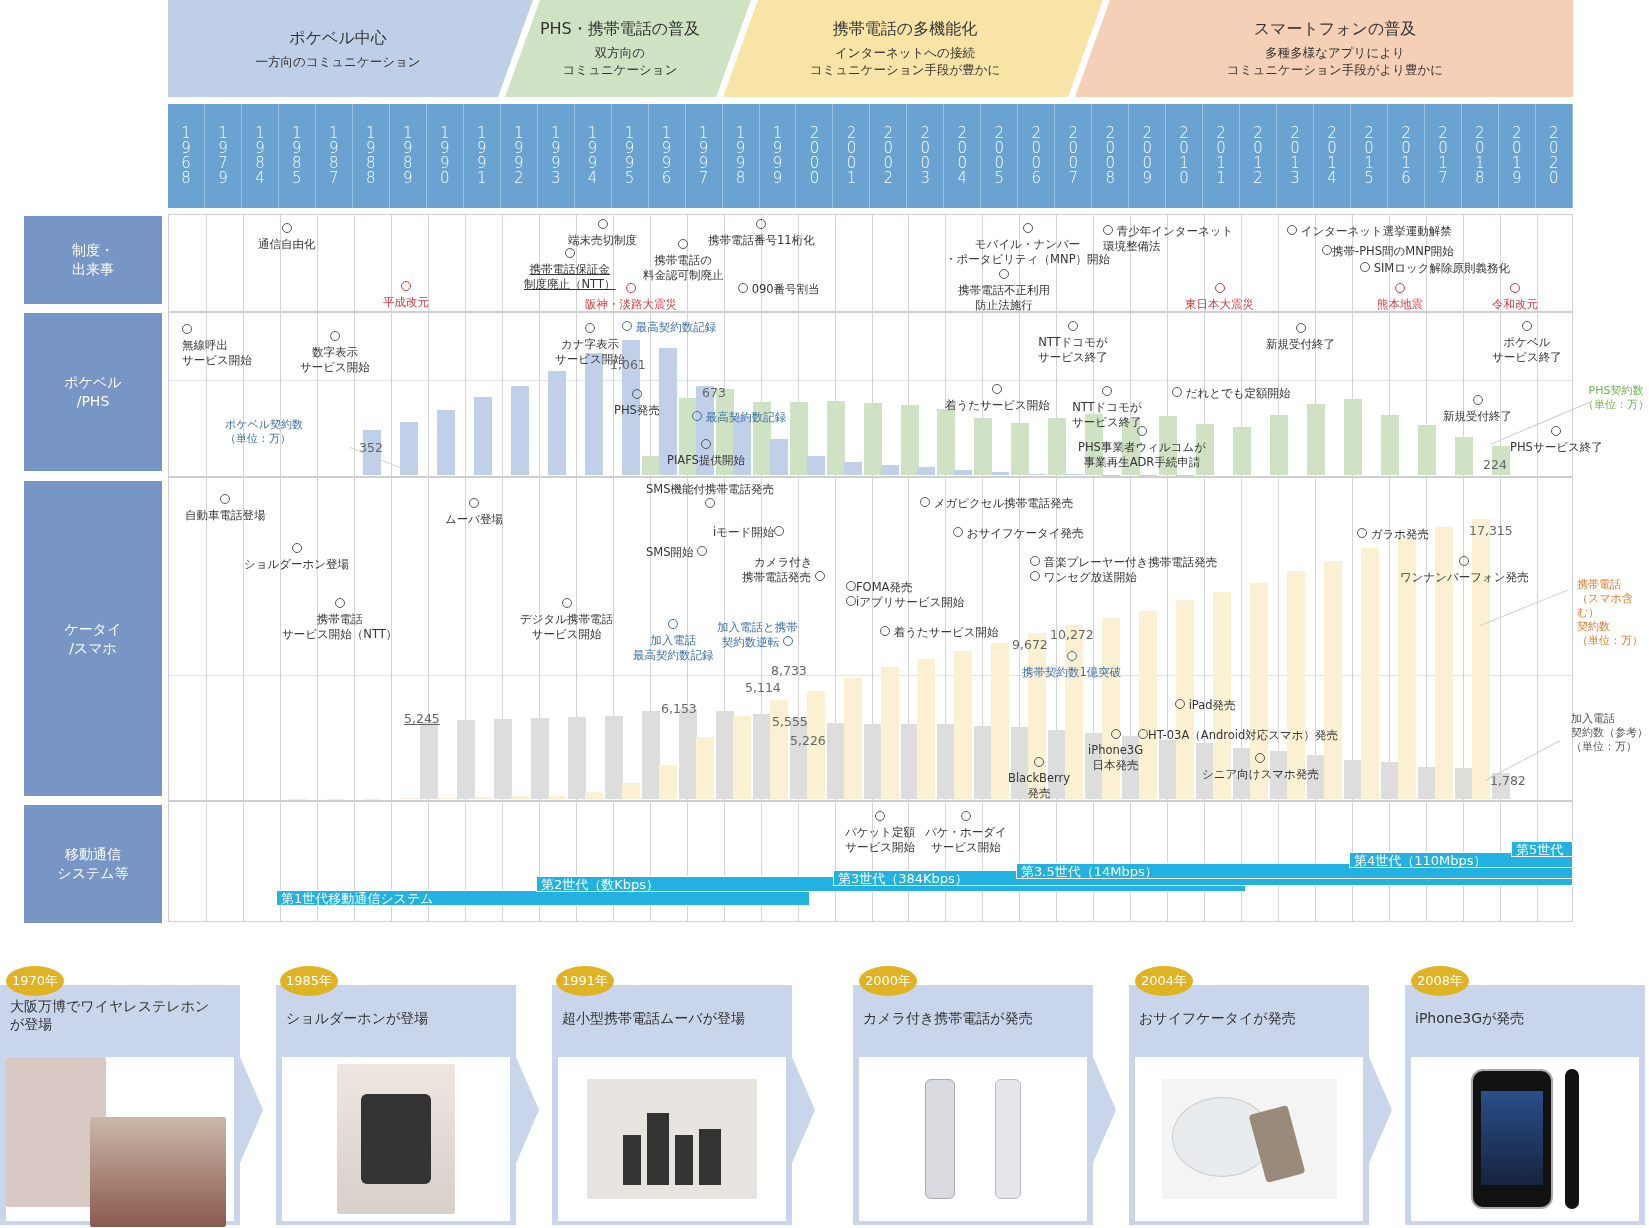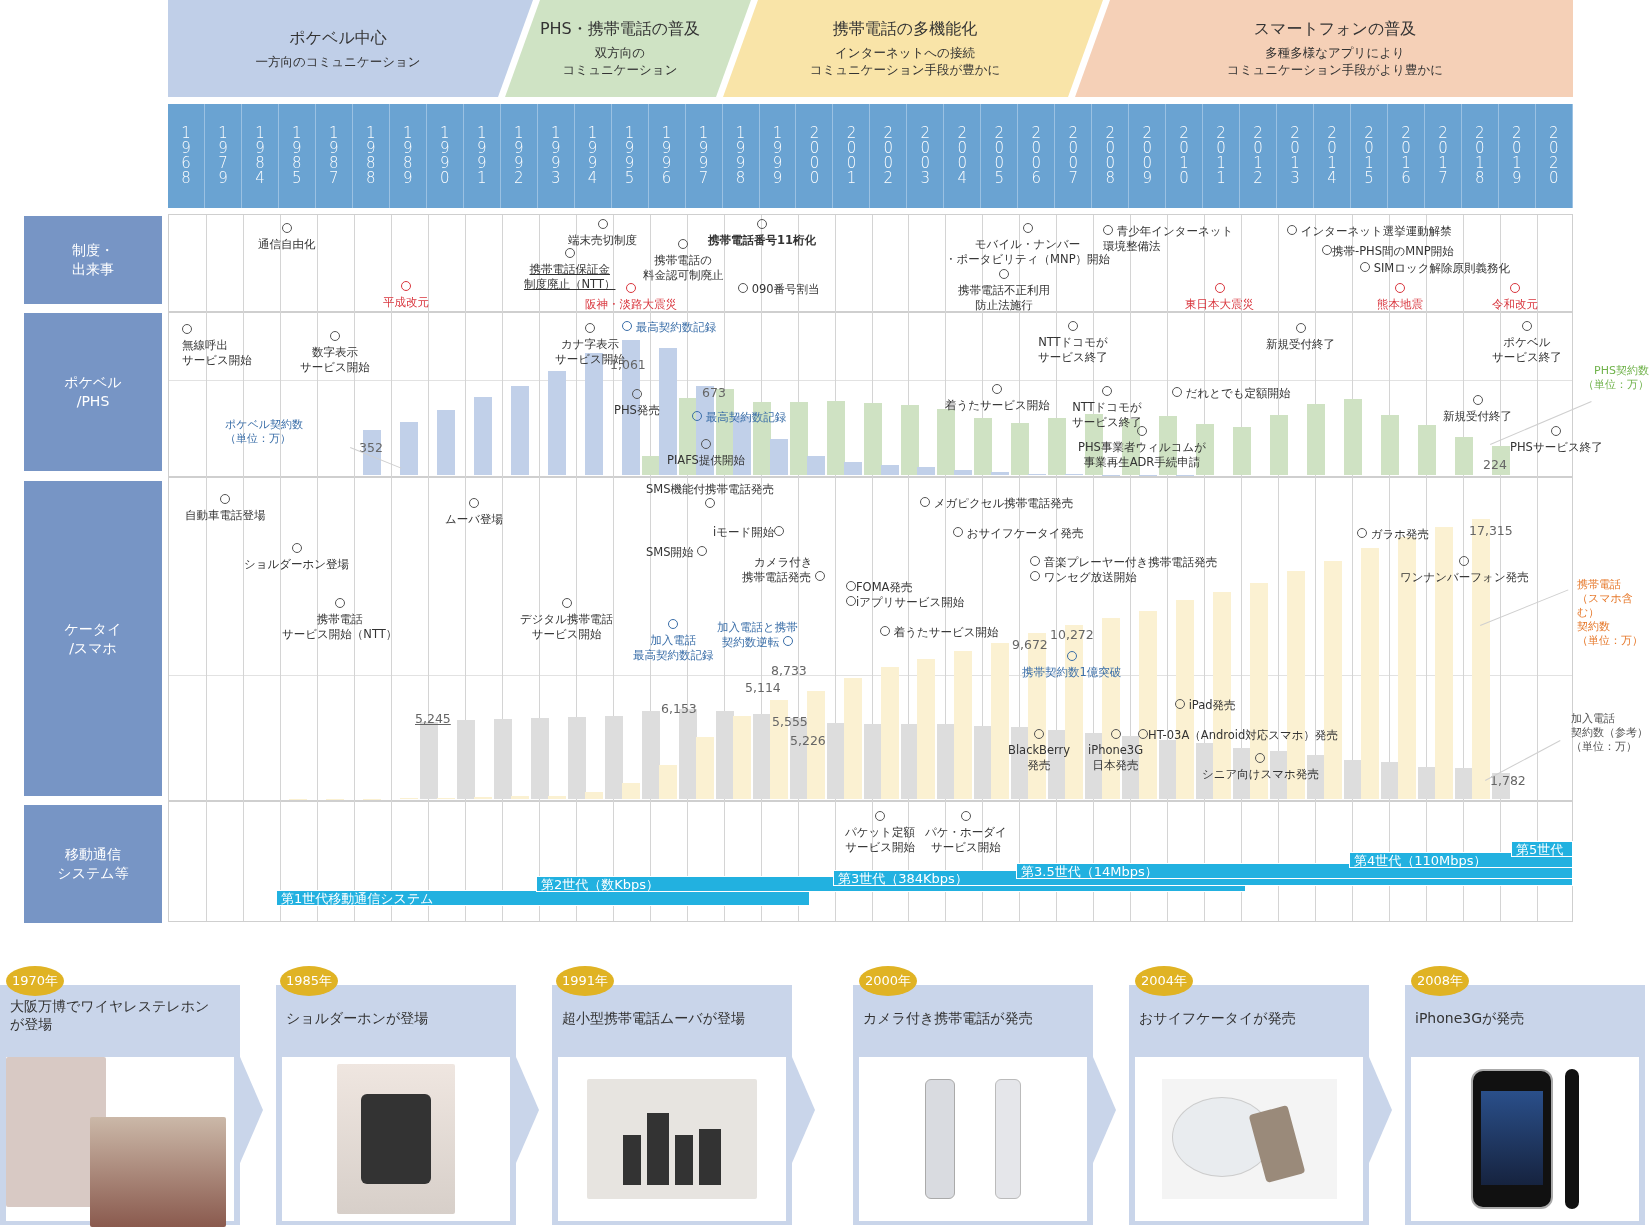--- a/index.html
+++ b/index.html
@@ -283,21 +283,21 @@
 
 <div>
   <div class="ev" style="left:258px;top:222px;"><span class="circ"></span><br><span>通信自由化</span></div>
   <div class="ev red" style="left:383px;top:280px;"><span class="circ" style="border-color:#d9363e"></span><br><span>平成改元</span></div>
   <div class="ev" style="left:524px;top:247px;text-decoration:underline;"><span class="circ"></span><br><span>携帯電話保証金
 制度廃止（NTT）</span></div>
   <div class="ev" style="left:568px;top:218px;"><span class="circ"></span><br><span>端末売切制度</span></div>
   <div class="ev red" style="left:585px;top:282px;"><span class="circ" style="border-color:#d9363e"></span><br><span>阪神・淡路大震災</span></div>
   <div class="ev" style="left:643px;top:238px;"><span class="circ"></span><br><span>携帯電話の
 料金認可制廃止</span></div>
-  <div class="ev" style="left:708px;top:218px;font-weight:bold;"><span class="circ"></span><br><span>携帯電話番号11桁化</span></div>
+  <div class="ev" style="left:708px;top:218px;"><span class="circ"></span><br><span>携帯電話番号11桁化</span></div>
   <div class="ev" style="left:738px;top:282px;"><span class="circ"></span> <span>090番号割当</span></div>
   <div class="ev" style="left:945px;top:222px;"><span class="circ"></span><br><span>モバイル・ナンバー
 ・ポータビリティ（MNP）開始</span></div>
   <div class="ev" style="left:958px;top:268px;text-align:center;"><span class="circ"></span><br><span>携帯電話不正利用
 防止法施行</span></div>
   <div class="ev left" style="left:1103px;top:224px;"><span class="circ"></span> <span>青少年インターネット
 環境整備法</span></div>
   <div class="ev red" style="left:1185px;top:282px;"><span class="circ" style="border-color:#d9363e"></span><br><span>東日本大震災</span></div>
   <div class="ev left" style="left:1287px;top:224px;"><span class="circ"></span> <span>インターネット選挙運動解禁</span></div>
   <div class="ev left" style="left:1322px;top:244px;"><span class="circ"></span><span>携帯-PHS間のMNP開始</span></div>
@@ -461,51 +461,51 @@
   <div class="ev" style="left:742px;top:555px;"><span>カメラ付き
 携帯電話発売</span> <span class="circ"></span></div>
   <div class="ev blue" style="left:717px;top:620px;"><span>加入電話と携帯
 契約数逆転</span> <span class="circ" style="border-color:#3a6ea8"></span></div>
   <div class="ev left" style="left:846px;top:580px;"><span class="circ"></span><span>FOMA発売</span><br><span class="circ"></span><span>iアプリサービス開始</span></div>
   <div class="ev left" style="left:880px;top:625px;"><span class="circ"></span> <span>着うたサービス開始</span></div>
   <div class="ev left" style="left:920px;top:496px;"><span class="circ"></span> <span>メガピクセル携帯電話発売</span></div>
   <div class="ev left" style="left:953px;top:526px;"><span class="circ"></span> <span>おサイフケータイ発売</span></div>
   <div class="ev left" style="left:1030px;top:555px;"><span class="circ"></span> <span>音楽プレーヤー付き携帯電話発売</span><br><span class="circ"></span> <span>ワンセグ放送開始</span></div>
   <div class="ev blue" style="left:1022px;top:650px;"><span class="circ" style="border-color:#3a6ea8"></span><br><span>携帯契約数1億突破</span></div>
-  <div class="ev" style="left:1008px;top:728px;"><span class="circ"></span><br><span>BlackBerry
+  <div class="ev" style="left:1008px;top:756px;"><span class="circ"></span><br><span>BlackBerry
 発売</span></div>
   <div class="ev" style="left:1088px;top:728px;"><span class="circ"></span><br><span>iPhone3G
 日本発売</span></div>
   <div class="ev left" style="left:1138px;top:728px;"><span class="circ"></span><span>HT-03A（Android対応スマホ）発売</span></div>
   <div class="ev left" style="left:1175px;top:698px;"><span class="circ"></span> <span>iPad発売</span></div>
   <div class="ev" style="left:1202px;top:752px;"><span class="circ"></span><br><span>シニア向けスマホ発売</span></div>
   <div class="ev left" style="left:1357px;top:527px;"><span class="circ"></span> <span>ガラホ発売</span></div>
   <div class="ev" style="left:1400px;top:555px;"><span class="circ"></span><br><span>ワンナンバーフォン発売</span></div>
 </div>
 
 <div>
   <div class="val" style="left:359px;top:440px;">352</div>
   <div class="val" style="left:610px;top:357px;">1,061</div>
   <div class="val" style="left:702px;top:385px;">673</div>
   <div class="val" style="left:1483px;top:457px;">224</div>
-  <div class="val" style="left:415px;top:711px;text-decoration:underline;">5,245</div>
+  <div class="val" style="left:404px;top:711px;text-decoration:underline;">5,245</div>
   <div class="val" style="left:661px;top:701px;">6,153</div>
   <div class="val" style="left:772px;top:714px;">5,555</div>
   <div class="val" style="left:790px;top:733px;">5,226</div>
   <div class="val" style="left:745px;top:680px;">5,114</div>
   <div class="val" style="left:771px;top:663px;">8,733</div>
   <div class="val" style="left:1012px;top:637px;">9,672</div>
   <div class="val" style="left:1050px;top:627px;">10,272</div>
   <div class="val" style="left:1469px;top:523px;">17,315</div>
   <div class="val" style="left:1490px;top:773px;">1,782</div>
 </div>
 
 <div class="legend" style="left:225px;top:418px;color:#3a6ea8;">ポケベル契約数
 （単位：万）</div>
-<div class="legend" style="left:1583px;top:364px;color:#6fb24a;text-align:right;">PHS契約数
+<div class="legend" style="left:1583px;top:384px;color:#6fb24a;text-align:center;">PHS契約数
 （単位：万）</div>
 <div class="legend" style="left:1577px;top:578px;color:#e6782a;">携帯電話
 （スマホ含む）
 契約数
 （単位：万）</div>
 <div class="legend" style="left:1571px;top:712px;color:#555;">加入電話
 契約数（参考）
 （単位：万）</div>
 
 <div class="leader" style="left:350px;top:448px;width:55px;transform:rotate(-158deg) translate(-55px,0);"></div>

